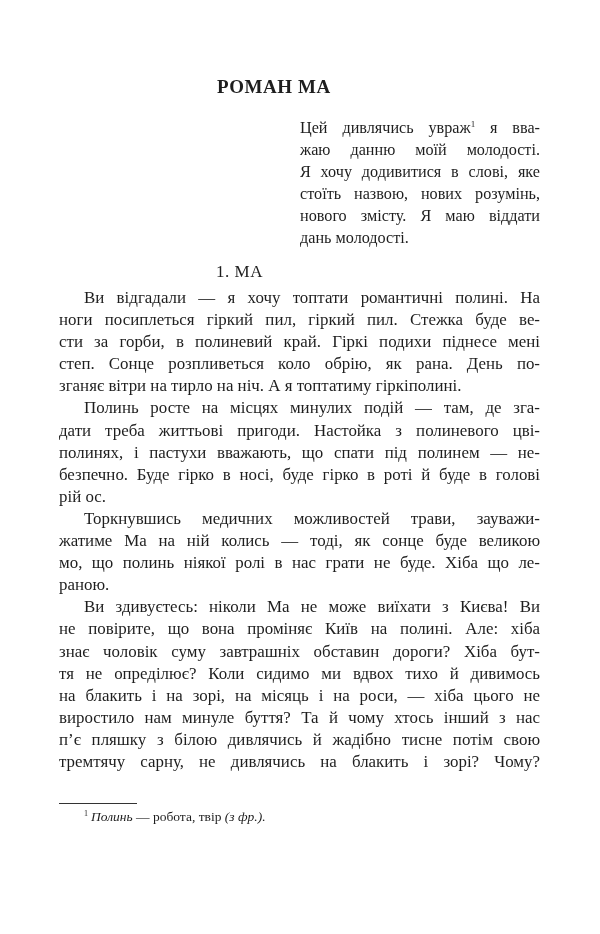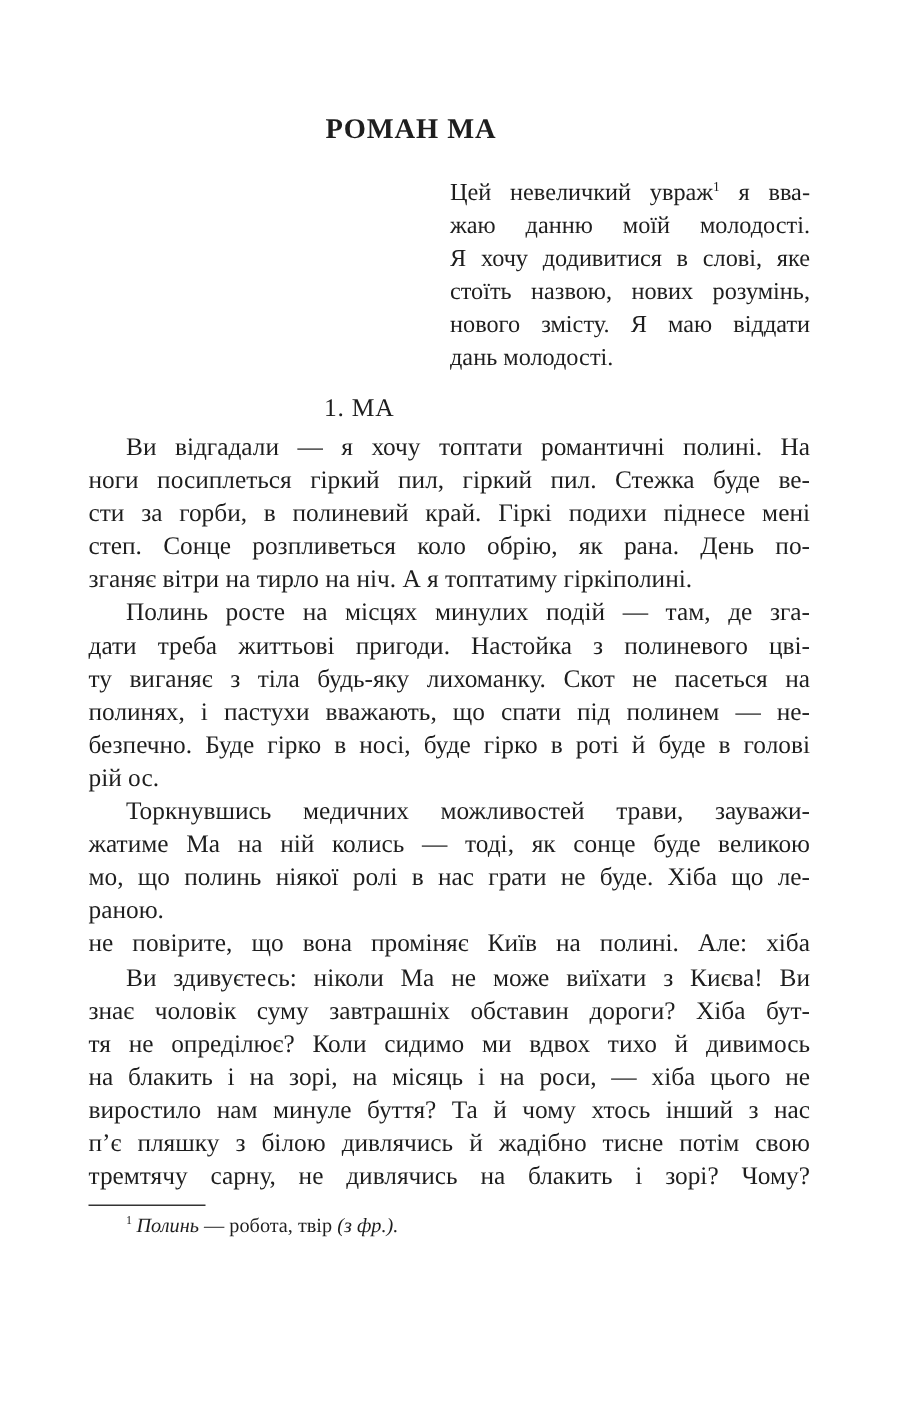--- a/index.html
+++ b/index.html
@@ -38,48 +38,47 @@
     position: absolute; left: 84px; top: 808px; font-size: 13.5px; line-height: 18px;
   }
   .footnote sup { font-size: 8px; vertical-align: 5px; margin-right: 3px; }
 </style>
 </head>
 <body>
 
 <div class="title">РОМАН МА</div>
 
 <div class="epigraph">
-  <span class="line"><span>Цей невеличкий увраж</span><sup>1</sup><span> я вва-</span></span>
+  <span class="line"><span>Цей дивлячись увраж</span><sup>1</sup><span> я вва-</span></span>
   <span class="line">жаю данню моїй молодості.</span>
   <span class="line">Я хочу додивитися в слові, яке</span>
   <span class="line">стоїть назвою, нових розумінь,</span>
   <span class="line">нового змісту. Я маю віддати</span>
   <span class="line last">дань молодості.</span>
 </div>
 
 <div class="chapter">1. МА</div>
 
 <div class="body">
   <span class="line indent">Ви відгадали — я хочу топтати романтичні полині. На</span>
   <span class="line">ноги посиплеться гіркий пил, гіркий пил. Стежка буде ве-</span>
   <span class="line">сти за горби, в полиневий край. Гіркі подихи піднесе мені</span>
   <span class="line">степ. Сонце розпливеться коло обрію, як рана. День по-</span>
   <span class="line last">зганяє вітри на тирло на ніч. А я топтатиму гіркіполині.</span>
   <span class="line indent">Полинь росте на місцях минулих подій — там, де зга-</span>
   <span class="line">дати треба життьові пригоди. Настойка з полиневого цві-</span>
-  <span class="line">ту виганяє з тіла будь-яку лихоманку. Скот не пасеться на</span>
   <span class="line">полинях, і пастухи вважають, що спати під полинем — не-</span>
   <span class="line">безпечно. Буде гірко в носі, буде гірко в роті й буде в голові</span>
   <span class="line last">рій ос.</span>
   <span class="line indent">Торкнувшись медичних можливостей трави, зауважи-</span>
   <span class="line">жатиме Ма на ній колись — тоді, як сонце буде великою</span>
   <span class="line">мо, що полинь ніякої ролі в нас грати не буде. Хіба що ле-</span>
   <span class="line last">раною.</span>
+  <span class="line indent">Ви здивуєтесь: ніколи Ма не може виїхати з Києва! Ви</span>
   <span class="line">не повірите, що вона проміняє Київ на полині. Але: хіба</span>
-  <span class="line indent">Ви здивуєтесь: ніколи Ма не може виїхати з Києва! Ви</span>
   <span class="line">знає чоловік суму завтрашніх обставин дороги? Хіба бут-</span>
   <span class="line">тя не опреділює? Коли сидимо ми вдвох тихо й дивимось</span>
   <span class="line">на блакить і на зорі, на місяць і на роси, — хіба цього не</span>
   <span class="line">виростило нам минуле буття? Та й чому хтось інший з нас</span>
   <span class="line">п’є пляшку з білою дивлячись й жадібно тисне потім свою</span>
   <span class="line">тремтячу сарну, не дивлячись на блакить і зорі? Чому?</span>
 </div>
 
 <div class="fn-rule"></div>
 

